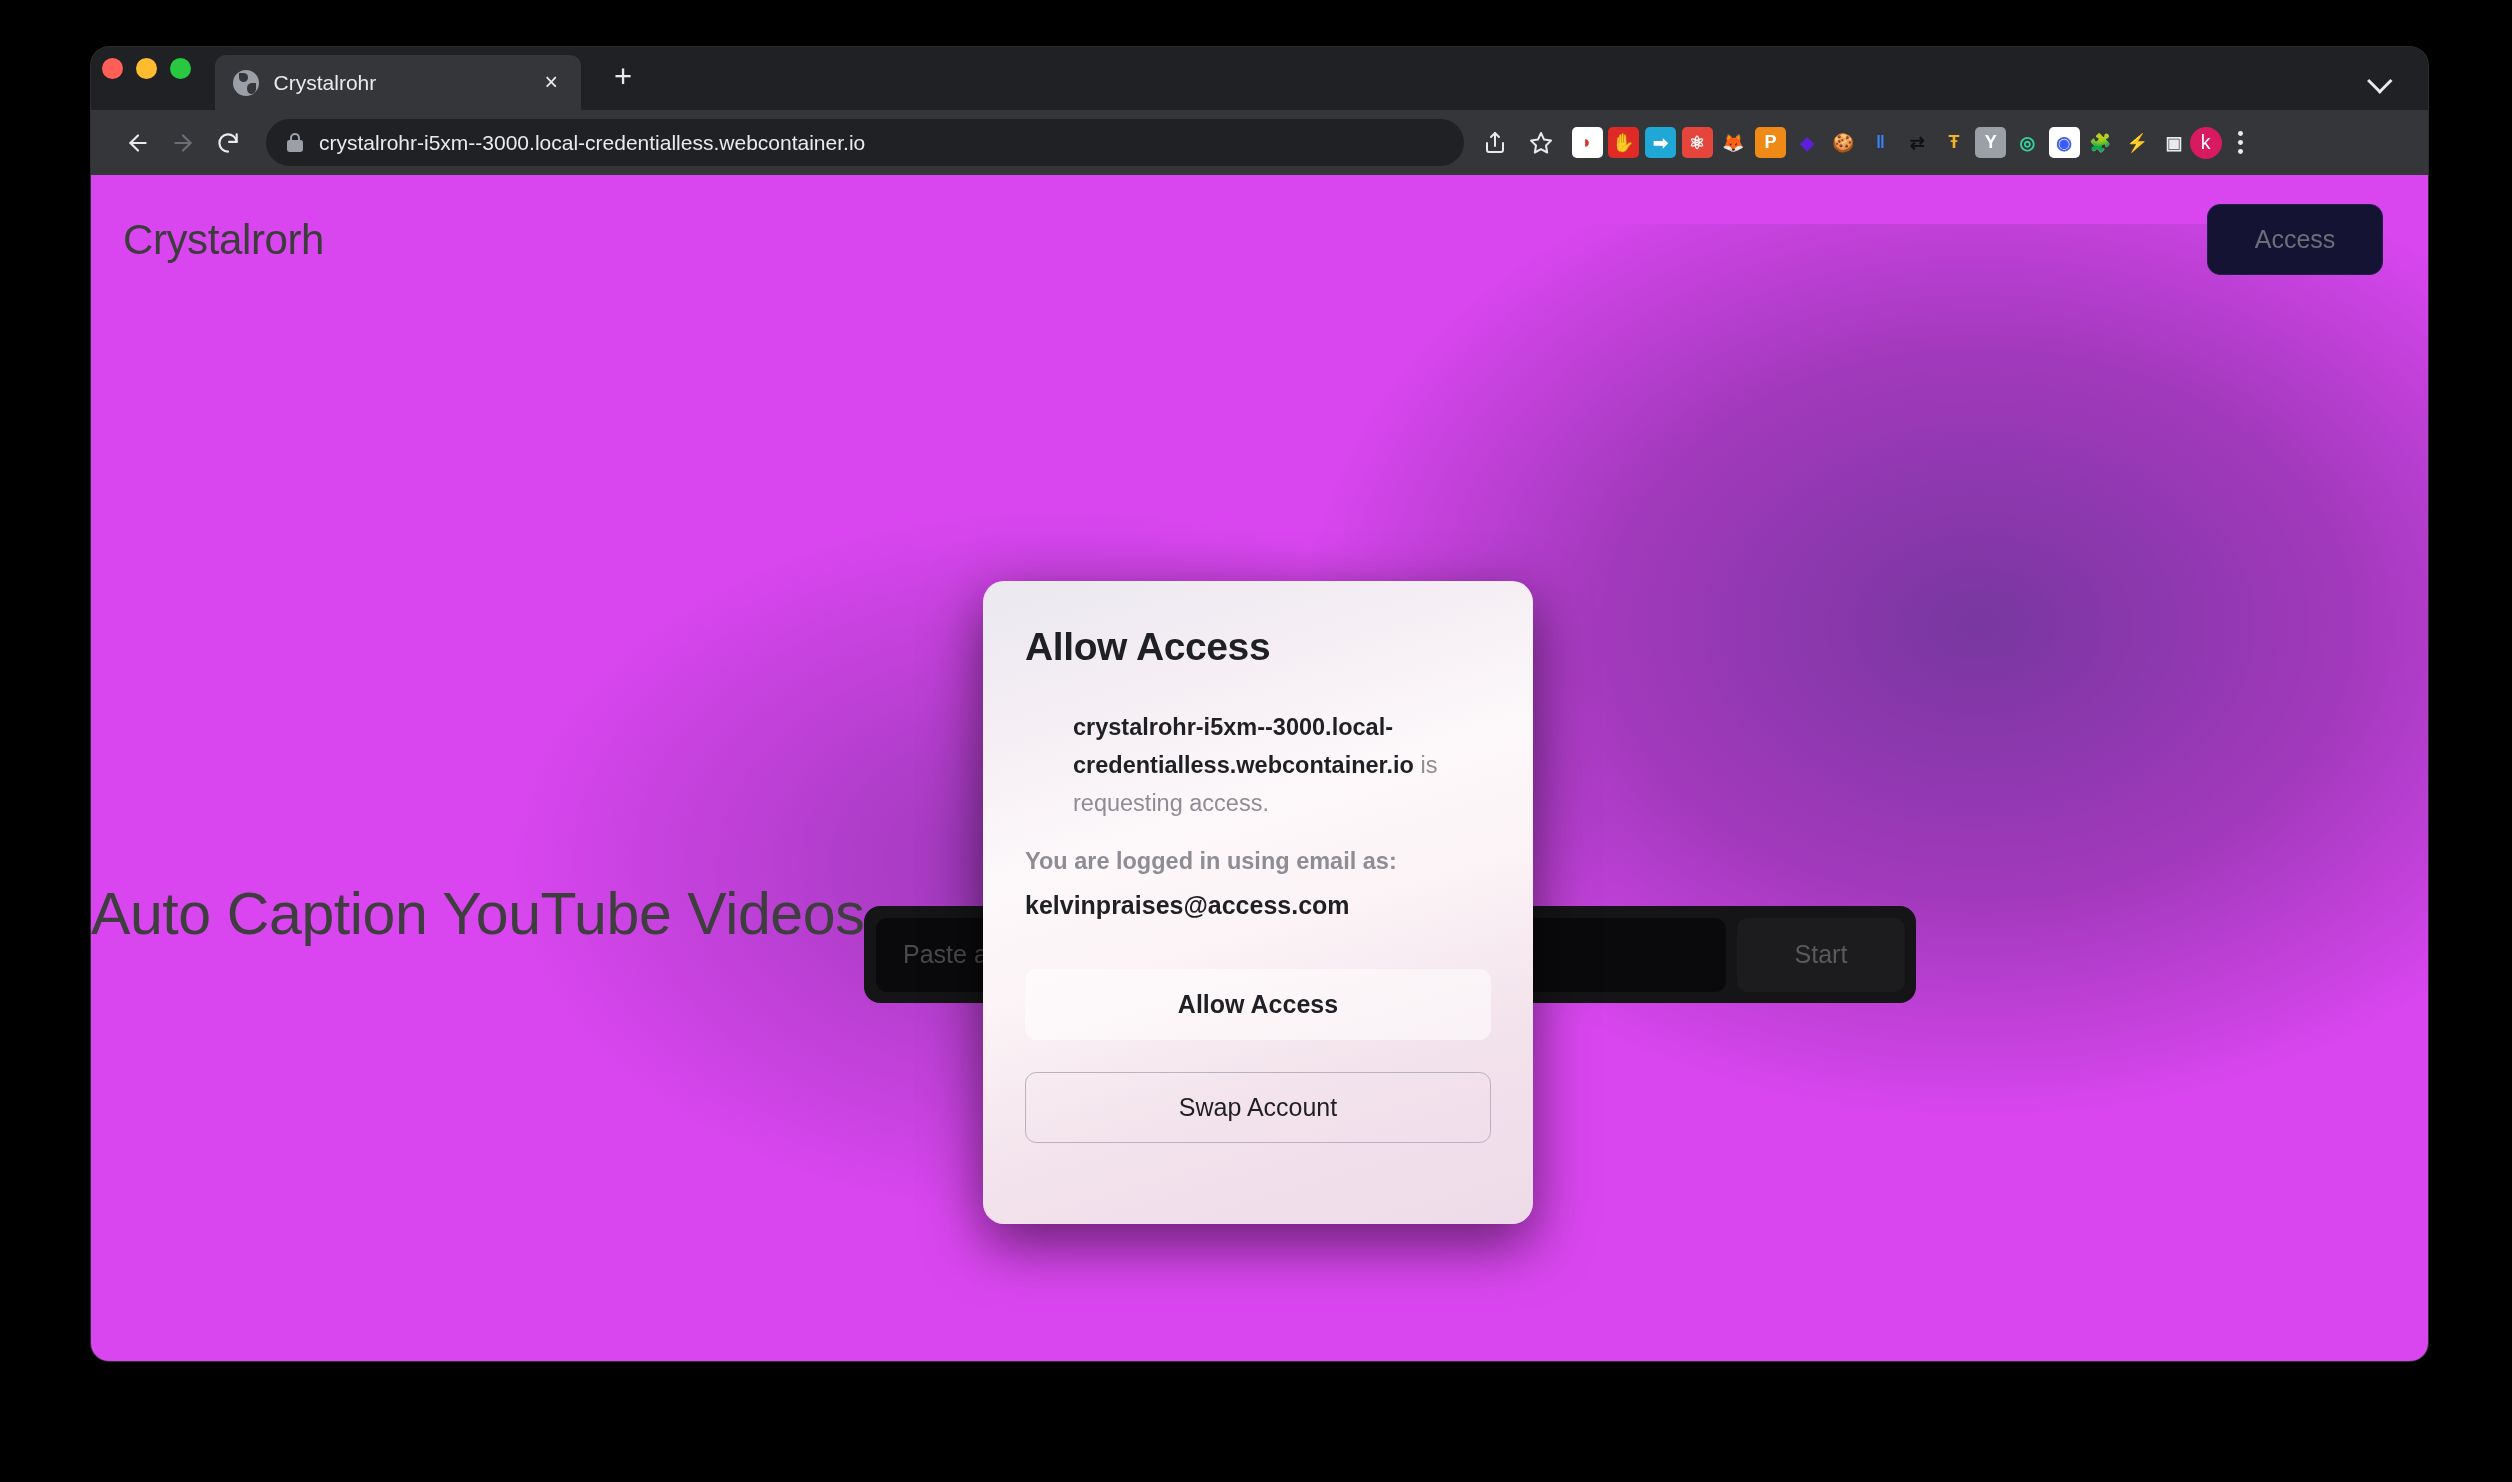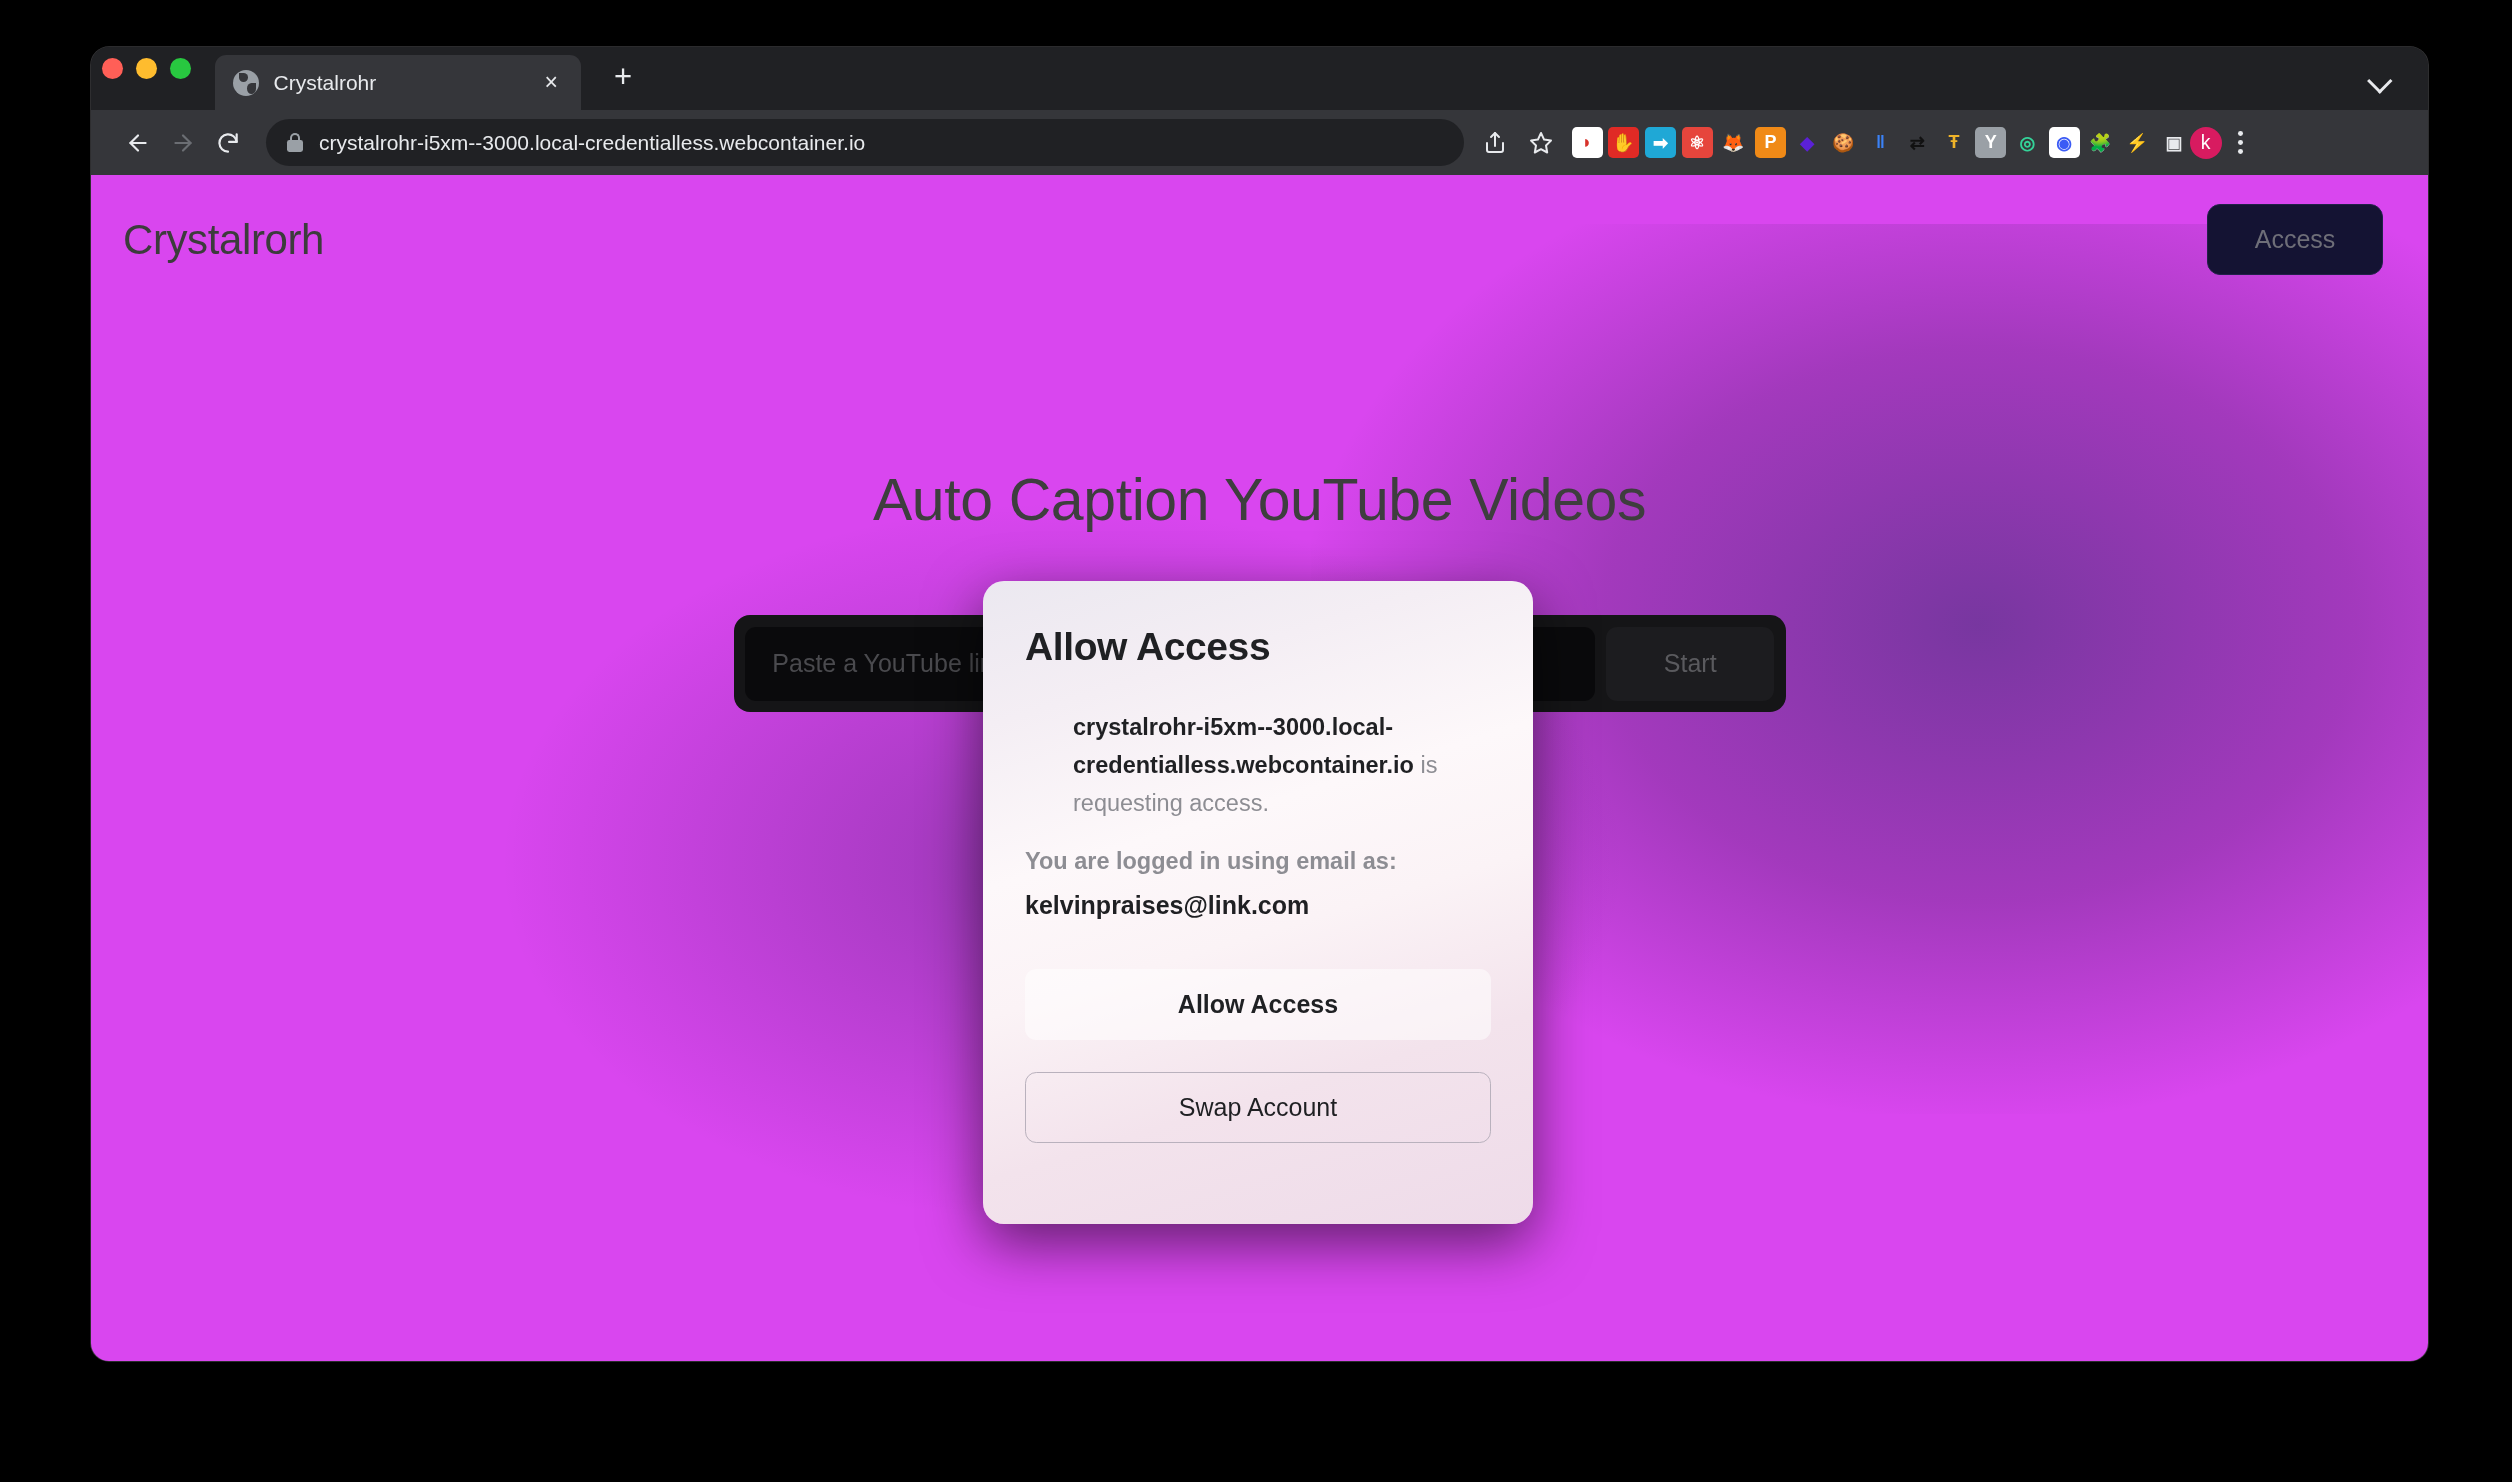--- a/index.html
+++ b/index.html
@@ -284,21 +284,21 @@
     font-size: 25px;
     display: flex; align-items: center; justify-content: center;
     cursor: pointer;
     border: 0.8px solid #22214a;
   }
 
   .hero {
     position: absolute;
     top: 0; left: 0; right: 0; bottom: 0;
     display: flex;
-    flex-direction: column;
+    flex-direction: row;
     align-items: center;
     padding-top: 291px;
     z-index: 1;
   }
   .hero-title {
     color: #3e3e3e;
     font-size: 59px;
     font-weight: 400;
     letter-spacing: -0.4px;
     user-select: none;
@@ -540,21 +540,21 @@
       </div>
     </div>
 
     <div class="modal-overlay">
       <div class="modal">
         <div class="modal-title">Allow Access</div>
 
         <p class="modal-para"><span class="origin">crystalrohr-i5xm--3000.local-credentialless.webcontainer.io</span><span> is requesting access.</span></p>
 
         <div class="modal-label">You are logged in using email as:</div>
-        <div class="modal-email">kelvinpraises@link.com</div>
+        <div class="modal-email">kelvinpraises@access.com</div>
 
         <button class="btn-primary">Allow Access</button>
         <button class="btn-secondary">Swap Account</button>
       </div>
     </div>
   </div>
 </div>
 
 
 </body></html>

